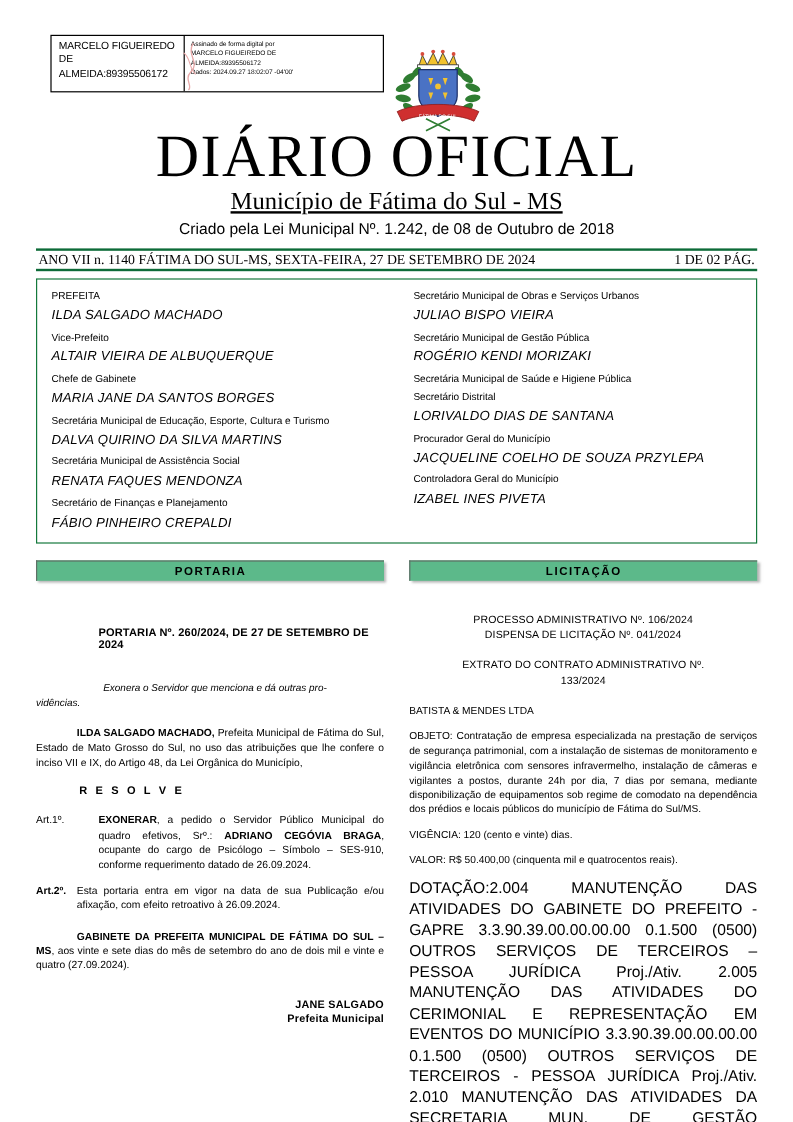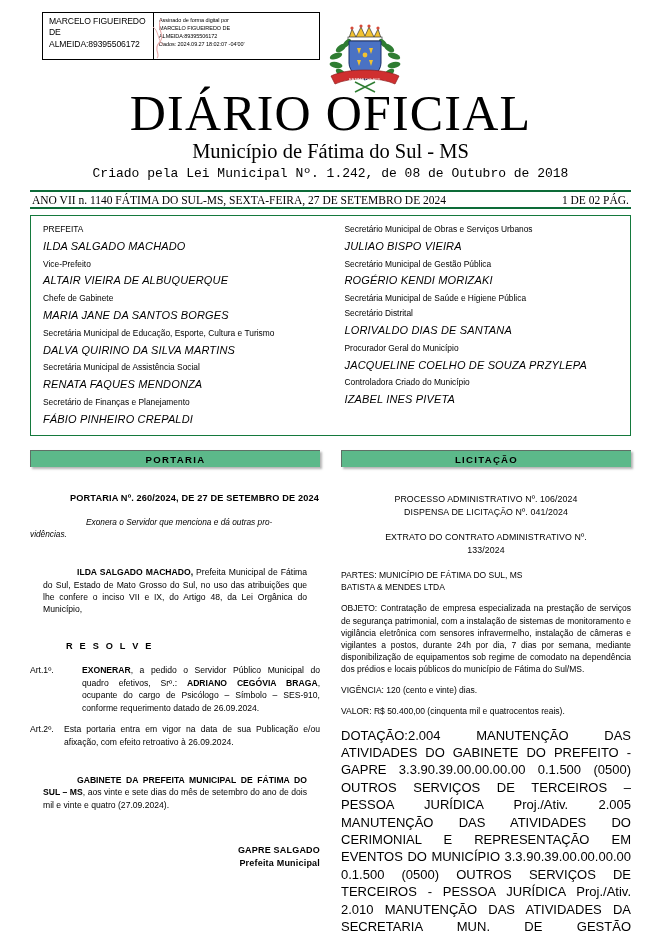--- a/index.html
+++ b/index.html
@@ -24,20 +24,21 @@
   }
 
   
   .sig-row {
     display: flex;
     align-items: flex-start;
     justify-content: flex-start;
     padding-top: 12px;
     height: 72px;
     position: relative;
+    margin-top: 17px;
   }
   .sig-box {
     border: 1px solid #000;
     width: 278px;
     height: 48px;
     display: flex;
     box-sizing: border-box;
     margin-left: 12px;
     position: relative;
     background: #fff;
@@ -88,23 +89,24 @@
     font-size: 50px;
     letter-spacing: 1.2px;
     line-height: 1.02;
     font-weight: 400;
   }
   .doSub {
     font-family: "Liberation Serif", serif;
     font-size: 20.5px;
     margin-top: 1px;
     font-weight: 400;
+    text-decoration: underline;
   }
   .doLaw {
-    font-family: Liberation Mono, monospace;
+    font-family: Liberation Sans, sans-serif;
     font-size: 13px;
     margin-top: 3px;
     font-weight: 400;
   }
 
   
   .infobar {
     margin-top: 9px;
     border-top: 2.5px solid #0d6b38;
     border-bottom: 2.5px solid #0d6b38;
@@ -175,33 +177,33 @@
     display: flex;
     justify-content: space-between;
     margin-top: 26px;
   }
   .col { width: 290px; }
 
   .lp {
     font-size: 8.6px;
     line-height: 1.43;
     text-align: justify;
-    margin: 13px;
+    margin: 0;
   }
   .b { font-weight: bold; }
   .gap-sm { height: 9px; }
   .gap-md { height: 13px; }
   .gap-lg { height: 20px; }
 
   .ptitle {
     font-size: 9.2px;
     font-weight: bold;
     letter-spacing: 0.15px;
     text-align: left;
-    margin: 0;
+    margin: 12px;
     padding-left: 40px;
   }
   .ementa {
     font-size: 8.3px;
     font-style: italic;
     line-height: 1.45;
     text-align: justify;
     margin: 0;
     padding-left: 56px;
     text-indent: -0px;
@@ -221,21 +223,21 @@
     margin: 0;
   }
   .art-label {
     width: 52px;
     flex-shrink: 0;
   }
   .art-body {
     flex: 1;
     text-align: justify;
   }
-  .art-row.two .art-label { width: 34px; }
+  .art-row.two .art-label { width: 34px; font-weight: bold; }
   .art-row.two .art-body { text-indent: 0; }
   .signoff {
     text-align: right;
     font-size: 9px;
     font-weight: bold;
     line-height: 1.42;
     letter-spacing: 0.2px;
     margin: 0;
   }
   .indent-para {
@@ -357,21 +359,21 @@
     <div class="off-col right">
       <div class="off-role">Secretário Municipal de Obras e Serviços Urbanos</div>
       <div class="off-name">JULIAO BISPO VIEIRA</div>
       <div class="off-role">Secretário Municipal de Gestão Pública</div>
       <div class="off-name">ROGÉRIO KENDI MORIZAKI</div>
       <div class="off-role">Secretária Municipal de Saúde e Higiene Pública</div>
       <div class="off-role">Secretário Distrital</div>
       <div class="off-name">LORIVALDO DIAS DE SANTANA</div>
       <div class="off-role">Procurador Geral do Município</div>
       <div class="off-name">JACQUELINE COELHO DE SOUZA PRZYLEPA</div>
-      <div class="off-role">Controladora Criado do Município</div>
+      <div class="off-role">Controladora Geral do Município</div>
       <div class="off-name">IZABEL INES PIVETA</div>
     </div>
   </div>
 
   <div class="banners">
     <div class="banner">
       <span>PORTARIA</span>
     </div>
     <div class="banner">
       <span>LICITAÇÃO</span>
@@ -395,33 +397,32 @@
       </div>
       <div class="gap-sm"></div>
       <div class="art-row two">
         <div class="art-label">Art.2º.</div>
         <div class="art-body">Esta portaria entra em vigor na data de sua Publicação e/ou afixação, com efeito retroativo à 26.09.2024.</div>
       </div>
       <div class="gap-md"></div>
       <p class="lp indent-para"><span class="b">GABINETE DA PREFEITA MUNICIPAL DE FÁTIMA DO SUL – MS</span><span>, aos vinte e sete dias do mês de setembro do ano de dois mil e vinte e quatro (27.09.2024).</span></p>
       <div class="gap-lg"></div>
       <p class="signoff">
-        <span>GAPRE SALGADO</span><br>
+        <span>JANE SALGADO</span><br>
         <span>Prefeita Municipal</span>
       </p>
     </div>
 
     <div class="col">
       <p class="rtitle">PROCESSO ADMINISTRATIVO Nº. 106/2024</p>
       <p class="rtitle">DISPENSA DE LICITAÇÃO Nº. 041/2024</p>
       <div class="gap-md"></div>
       <p class="rtitle">EXTRATO DO CONTRATO ADMINISTRATIVO Nº.</p>
       <p class="rtitle">133/2024</p>
       <div class="gap-md"></div>
-      <p class="rbody left">PARTES: MUNICÍPIO DE FÁTIMA DO SUL, MS</p>
       <p class="rbody left">BATISTA &amp; MENDES LTDA</p>
       <div class="gap-sm"></div>
       <p class="rbody">OBJETO: Contratação de empresa especializada na prestação de serviços de segurança patrimonial, com a instalação de sistemas de monitoramento e vigilância eletrônica com sensores infravermelho, instalação de câmeras e vigilantes a postos, durante 24h por dia, 7 dias por semana, mediante disponibilização de equipamentos sob regime de comodato na dependência dos prédios e locais públicos do município de Fátima do Sul/MS.</p>
       <div class="gap-sm"></div>
       <p class="rbody left">VIGÊNCIA: 120 (cento e vinte) dias.</p>
       <div class="gap-sm"></div>
       <p class="rbody left">VALOR:  R$ 50.400,00 (cinquenta mil e quatrocentos reais).</p>
       <div class="gap-sm"></div>
       <p class="dot">DOTAÇÃO:2.004 MANUTENÇÃO DAS ATIVIDADES DO GABINETE DO PREFEITO - GAPRE
 3.3.90.39.00.00.00.00 0.1.500 (0500) OUTROS SERVIÇOS DE TERCEIROS – PESSOA JURÍDICA Proj./Ativ. 2.005

